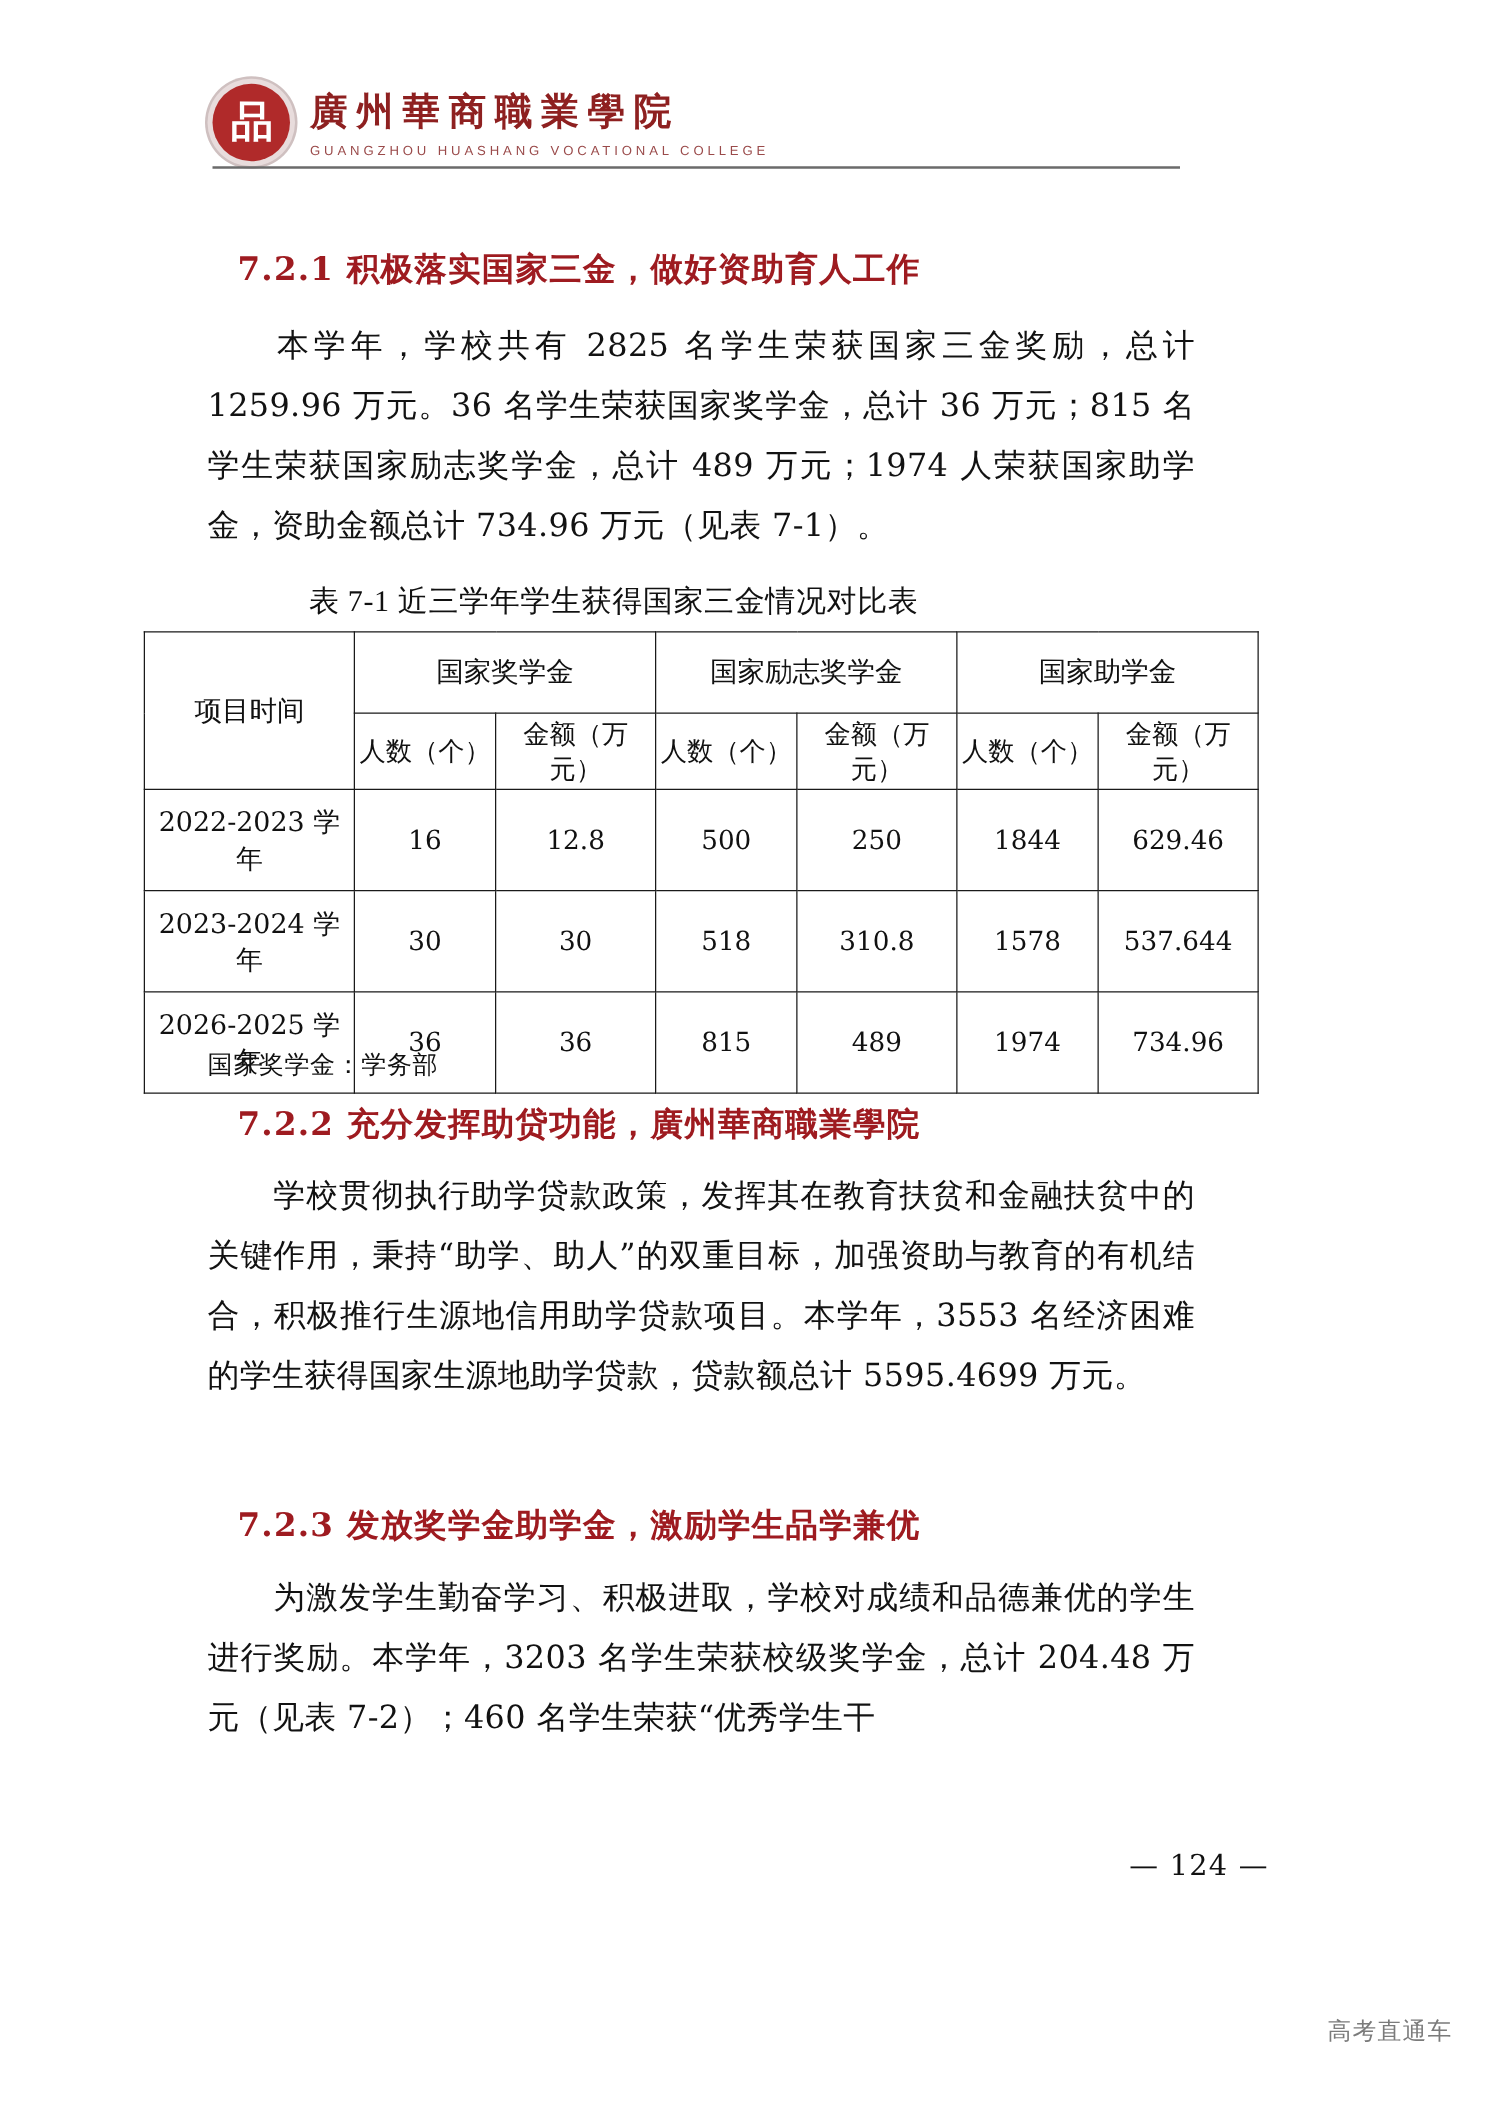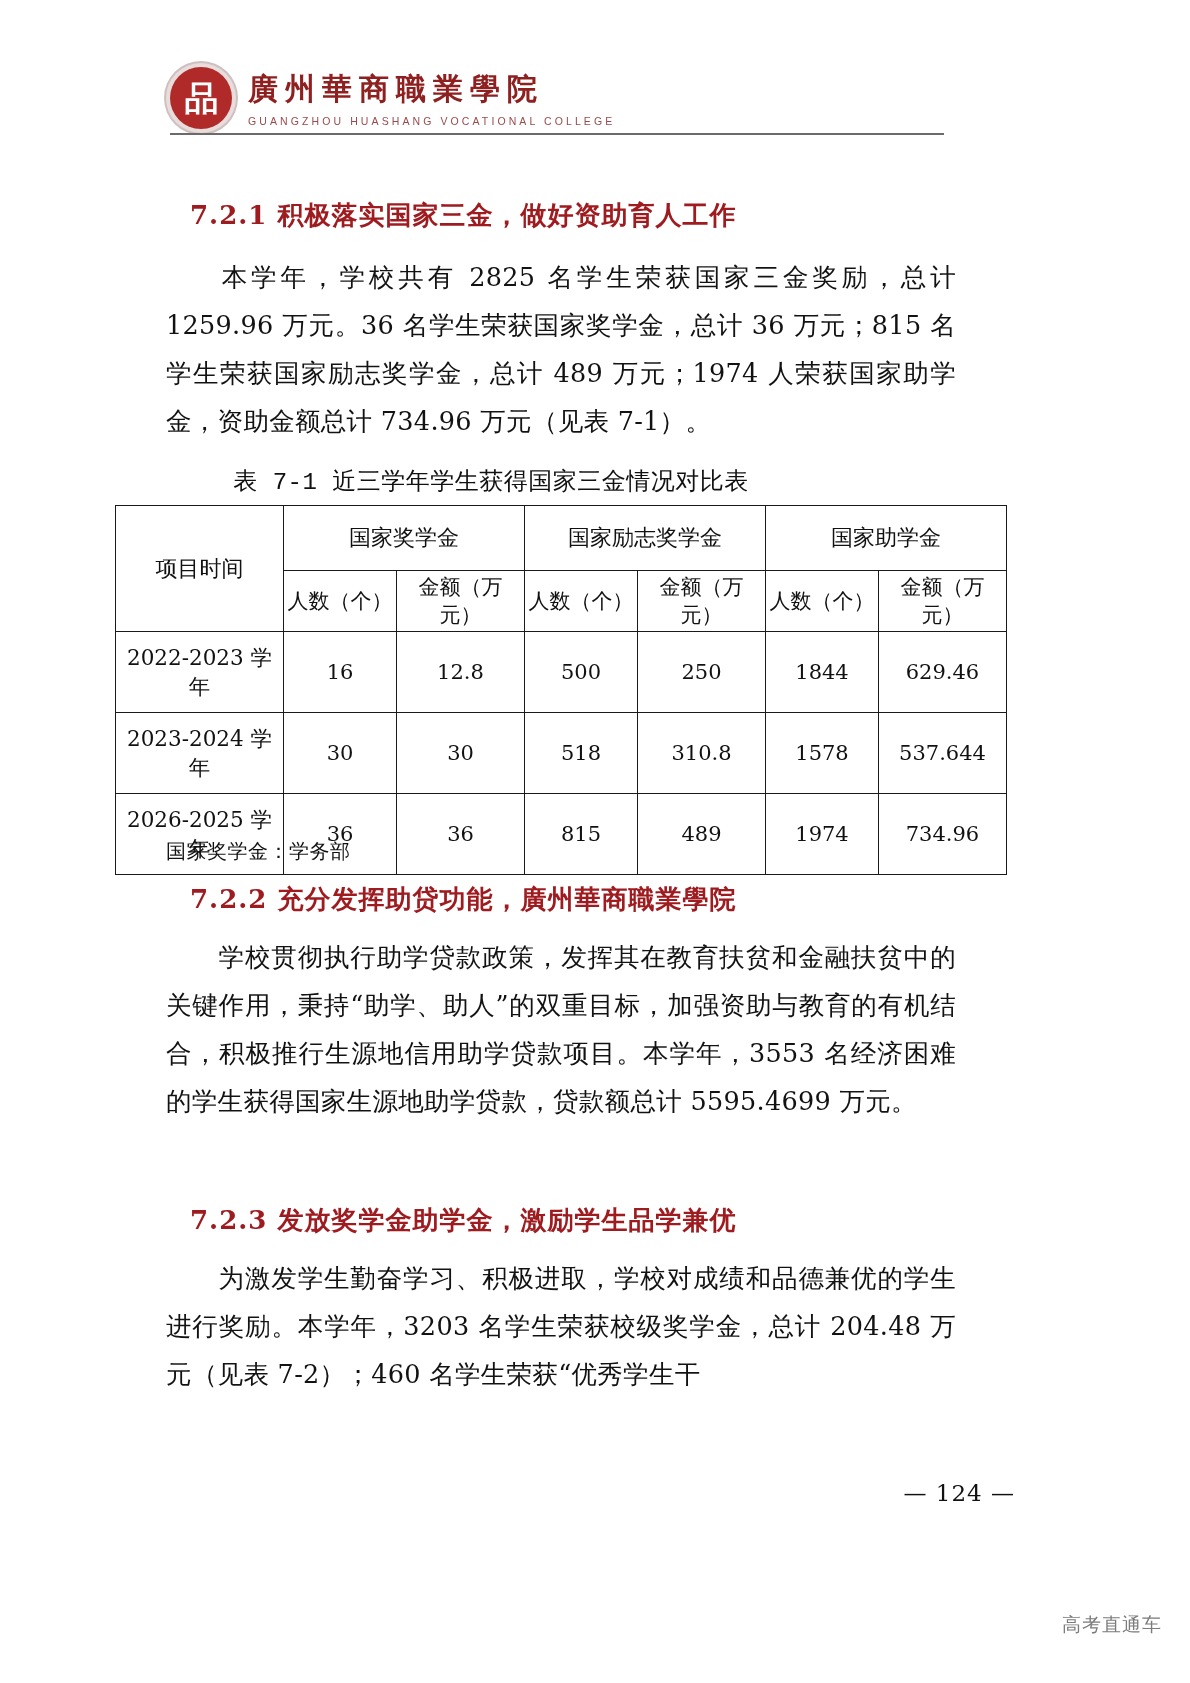--- a/index.html
+++ b/index.html
@@ -69,21 +69,21 @@
   }
   .para .indent{display:inline-block;width:52px;}
   .para-1{top:253px;}
   .para-2{top:933px;}
   .para-3{top:1254px;}
 
   
   .tbl-caption{
     position:absolute;left:0;top:465px;width:982px;text-align:center;
     font-size:24px;color:#111;
-    font-family:Liberation Mono, monospace;
+    font-family:Liberation Serif, serif;
     letter-spacing:0.5px;
   }
 
   
   .tbl-wrap{position:absolute;left:115px;top:505px;width:880px;}
   table.t{
     border-collapse:collapse;width:880px;
     font-family:"DejaVu Serif","Liberation Serif",serif;
     table-layout:fixed;
   }

